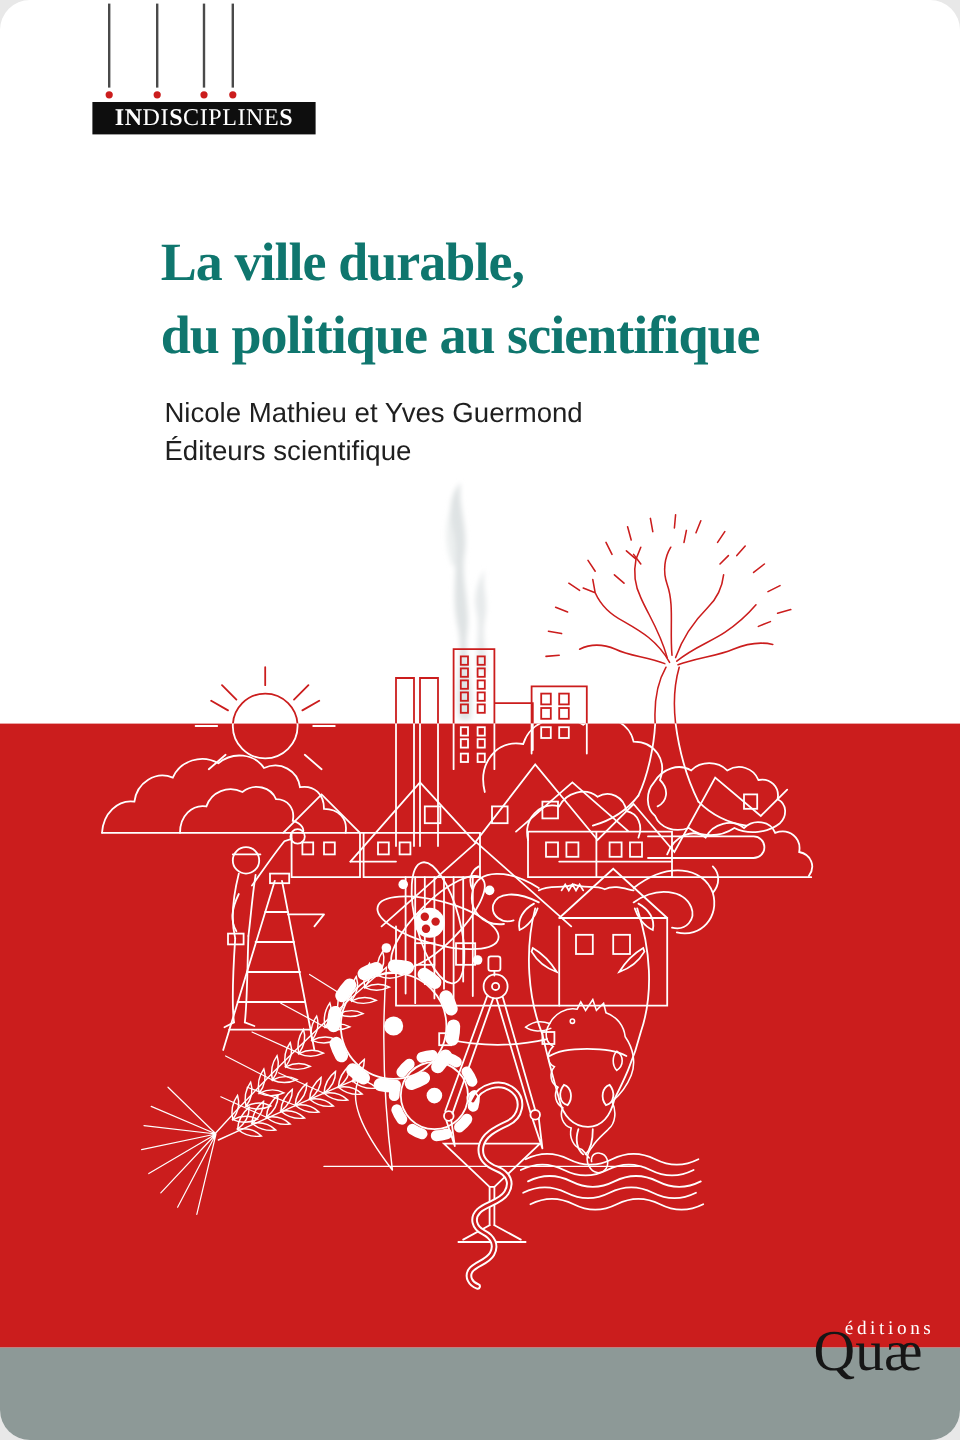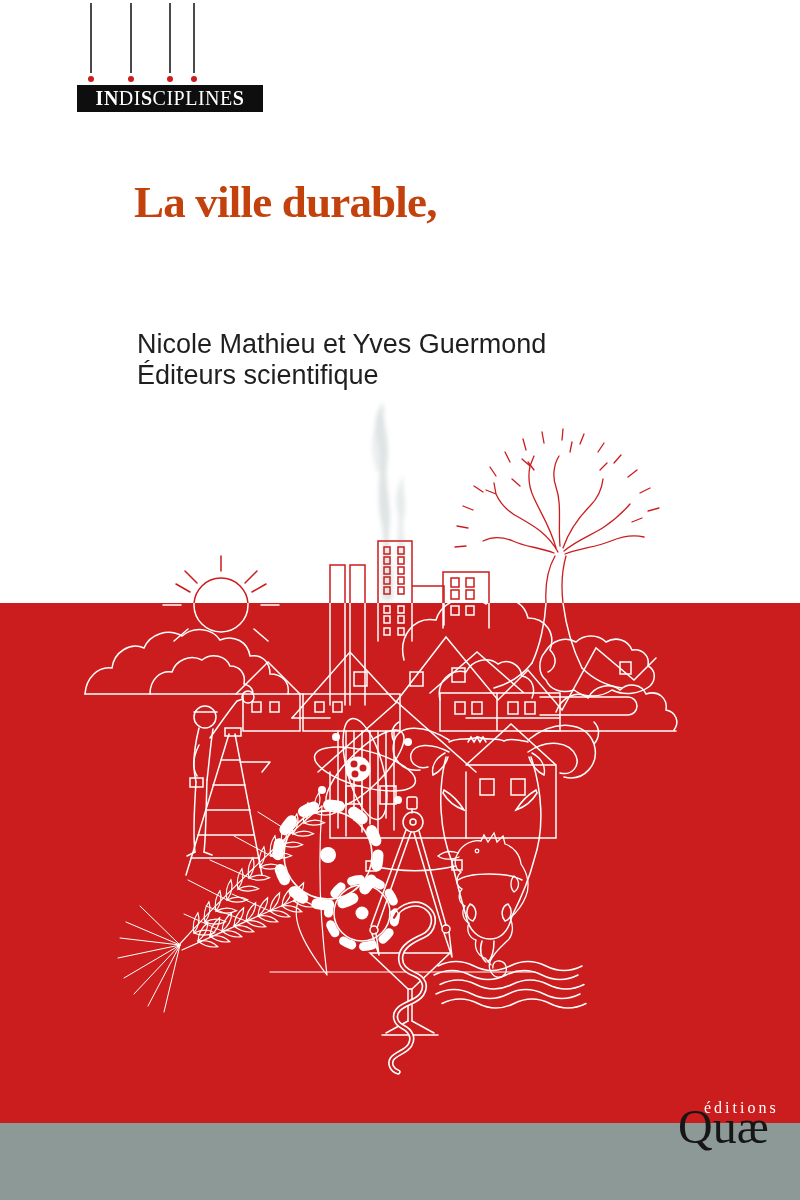--- a/index.html
+++ b/index.html
@@ -1,34 +1,34 @@
 <!DOCTYPE html>
 <html><head>
 <meta charset="utf-8">
 <style>
   html,body{margin:0;padding:0;background:#e8e8e8;}
   .cover{position:relative;width:800px;height:1200px;background:#ffffff;overflow:hidden;
-         font-family:"Liberation Sans",sans-serif;}
+         font-family:"Liberation Sans",sans-serif;border-radius:25px;}
   .illustration{position:absolute;left:0;top:0;width:800px;height:1200px;z-index:1;}
   
   .logo{position:absolute;left:0;top:0;width:300px;height:130px;z-index:2;}
   .logo-line{position:absolute;top:3px;height:70px;width:2px;background:#4a4a4a;}
   .logo-dot{position:absolute;top:76px;width:6px;height:6px;border-radius:50%;background:#cb1d1d;}
   .logo-bar{position:absolute;left:77px;top:85px;width:186px;height:27px;background:#0e0e0e;
             color:#ffffff;font-family:"Liberation Serif",serif;font-size:20px;line-height:27px;
             text-align:center;letter-spacing:0.5px;white-space:nowrap;}
   .lb-b{font-weight:700;}
   .lb-l{font-weight:400;}
   
-  .title{position:absolute;left:134px;top:172px;width:640px;margin:0;z-index:2;
-         font-family:"Liberation Serif",serif;font-weight:700;color:#c2410c;
+  .title{position:absolute;left:134px;top:188px;width:640px;margin:0;z-index:2;
+         font-family:"Liberation Serif",serif;font-weight:700;color:#0f766e;
          font-size:45px;line-height:61px;letter-spacing:-0.8px;}
   .title span{display:block;}
   .authors{position:absolute;left:137px;top:329px;z-index:2;color:#1f1f1f;
-           font-size:27px;line-height:31px;font-weight:400;}
+           font-size:23px;line-height:31px;font-weight:400;}
   
   .publisher{position:absolute;left:4px;top:0;width:800px;height:1200px;z-index:3;pointer-events:none;}
   .imprint{position:absolute;left:700px;top:1099px;width:72px;text-align:center;color:#ffffff;
            font-family:"Liberation Serif",serif;font-size:16px;letter-spacing:3px;}
   .quae{position:absolute;left:674px;top:1102px;color:#161616;
         font-family:"Liberation Serif",serif;font-size:48px;line-height:1.05;}
 </style>
 </head>
 <body>
 
@@ -295,20 +295,21 @@
     <span class="logo-line" style="left:193px"></span>
     <span class="logo-dot" style="left:88px"></span>
     <span class="logo-dot" style="left:128px"></span>
     <span class="logo-dot" style="left:167px"></span>
     <span class="logo-dot" style="left:191px"></span>
     <div class="logo-bar"><span class="lb-b">IN</span><span class="lb-l">DI</span><span class="lb-b">S</span><span class="lb-l">CIPLINE</span><span class="lb-b">S</span></div>
   </div>
 
   <h1 class="title">
     <span>La ville durable,</span>
+    <span>du politique au scientifique</span>
   </h1>
 
   <div class="authors">
     <div>Nicole Mathieu et Yves Guermond</div>
     <div>Éditeurs scientifique</div>
   </div>
 
   <div class="publisher">
     <div class="imprint">éditions</div>
     <div class="quae">Quæ</div>

